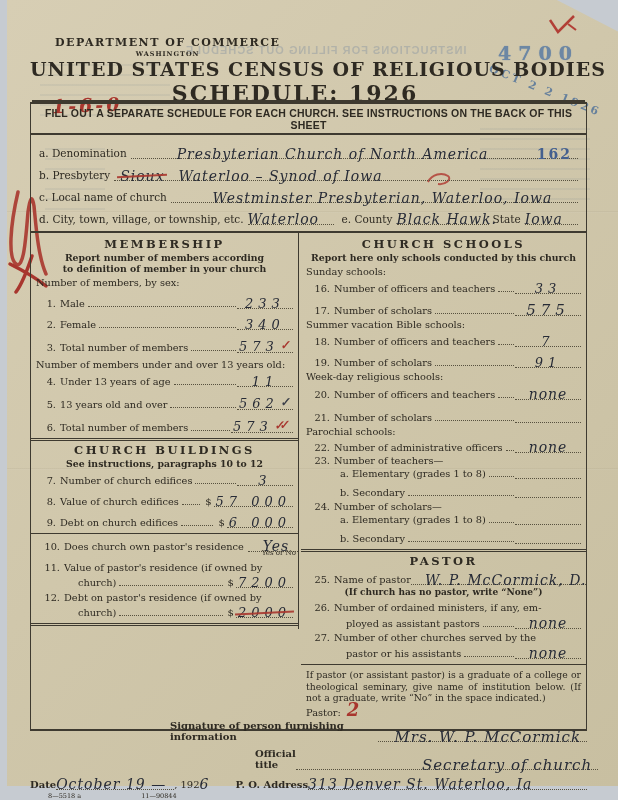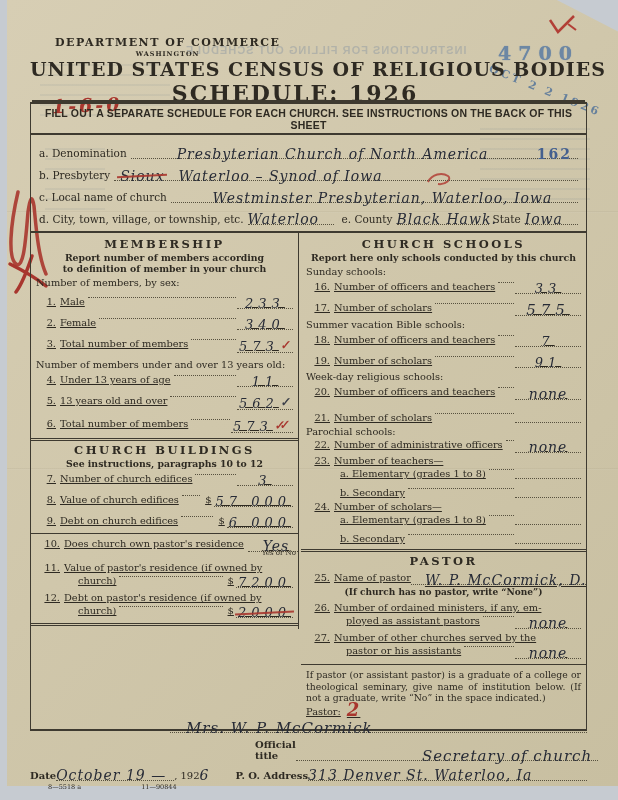--- a/index.html
+++ b/index.html
@@ -61,21 +61,21 @@
   .chk.dark{color:#3a3e48;}
   .dbl{letter-spacing:-5px;padding-right:6px;}
   
   .cols{display:flex;border-top:2.5px double #3e3a30;}
   .colL{width:268px;border-right:1.5px solid #3e3a30;padding:2px 5px 4px;
     box-sizing:border-box;height:396px;overflow:hidden;}
   .colR{flex:1;padding:2px 5px 4px 7px;box-sizing:border-box;height:496px;overflow:hidden;}
   .sechead{text-align:center;font-weight:bold;font-size:11.5px;letter-spacing:2.5px;margin:2px 0 1px;}
   .binst{text-align:center;font-weight:bold;font-size:9.3px;line-height:1.2;margin-bottom:2px;}
   .grp{font-size:9.8px;margin-top:3px;}
-  .qrow{display:flex;font-size:9.8px;margin-top:4px;position:relative;text-decoration:underline;}
+  .qrow{display:flex;align-items:flex-end;font-size:9.8px;margin-top:4px;position:relative;}
   .qrow.tall{margin-top:8px;}
   .qno{flex:none;width:20px;text-align:right;padding-right:4px;}
   .qno.w2{width:24px;}
   .plain{flex:none;}
   .dots{flex:1;border-bottom:1px dotted #57513f;margin:0 1px 2px 3px;height:1px;}
   .slot{flex:none;border-bottom:1px dotted #57513f;min-width:52px;text-align:center;
     position:relative;padding:0 2px;}
   .slot.wR{min-width:62px;}
   .dol{flex:none;font-size:10px;padding:0 2px 0 4px;}
   .note{font-size:8.8px;text-align:justify;line-height:1.25;margin-top:4px;}
@@ -385,20 +385,21 @@
         <span class="plain">Pastor:</span>
         <span class="hw red" style="font-size:18px;font-weight:bold;margin-left:6px;top:-2px">2</span>
       </div>
 
     </div>
   </div>
 </div>
 
 <div class="footer">
   <div class="frow" style="padding-left:140px">
+    <span class="b">Signature of person furnishing information</span>
     <span class="slotwide">
         <span class="hw" style="font-size:15px;margin-left:10px">Mrs. W. P. McCormick</span>
         <span></span>
       </span>
   </div>
   <div class="frow" style="padding-left:225px">
     <span class="b">Official title</span>
     <span class="slotwide">
         <span class="hw" style="font-size:15px;margin-left:120px">Secretary of church</span>
         <span></span>

